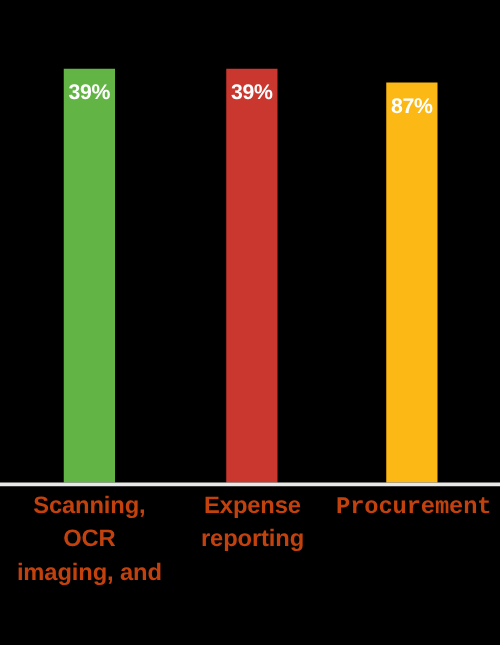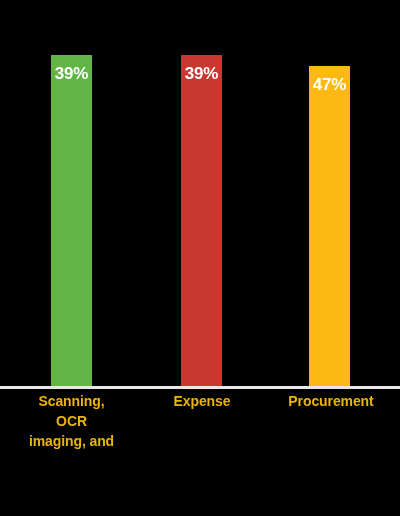--- a/index.html
+++ b/index.html
@@ -69,23 +69,23 @@
     position: absolute;
     left: 0;
     top: 392px;
     width: 400px;
     height: 124px;
   }
   .cat-label {
     position: absolute;
     top: 0;
     text-align: center;
-    color: #eab308;
+    color: #c2410c;
     font-family: "Liberation Sans", sans-serif;
-    font-size: 14px;
+    font-size: 19px;
     font-weight: bold;
     line-height: 1.42;
     letter-spacing: -0.1px;
   }
 </style>
 </head>
 <body>
 
 <div id="chart-root">
 
@@ -98,39 +98,40 @@
     </div>
 
     <div class="bar-group" style="left:181px;">
       <div class="bar" style="height:331px; background:#c9372e;">
         <span class="bar-value">39%</span>
       </div>
     </div>
 
     <div class="bar-group" style="left:309px;">
       <div class="bar" style="height:320px; background:#fcb814;">
-        <span class="bar-value">47%</span>
+        <span class="bar-value">87%</span>
       </div>
     </div>
 
   </div>
 
   <div id="axis-line"></div>
 
   <div id="category-labels">
 
     <div class="cat-label" style="left:3px; width:137px;">
       <div>Scanning,</div>
       <div>OCR</div>
       <div>imaging, and</div>
     </div>
 
     <div class="cat-label" style="left:143px; width:118px;">
       <div>Expense</div>
+      <div>reporting</div>
     </div>
 
-    <div class="cat-label" style="left:264px; width:134px;">
+    <div class="cat-label" style="left:264px; width:134px;font-family:Liberation Mono, monospace;">
       <div>Procurement</div>
     </div>
 
   </div>
 
 </div>
 
 </body></html>

